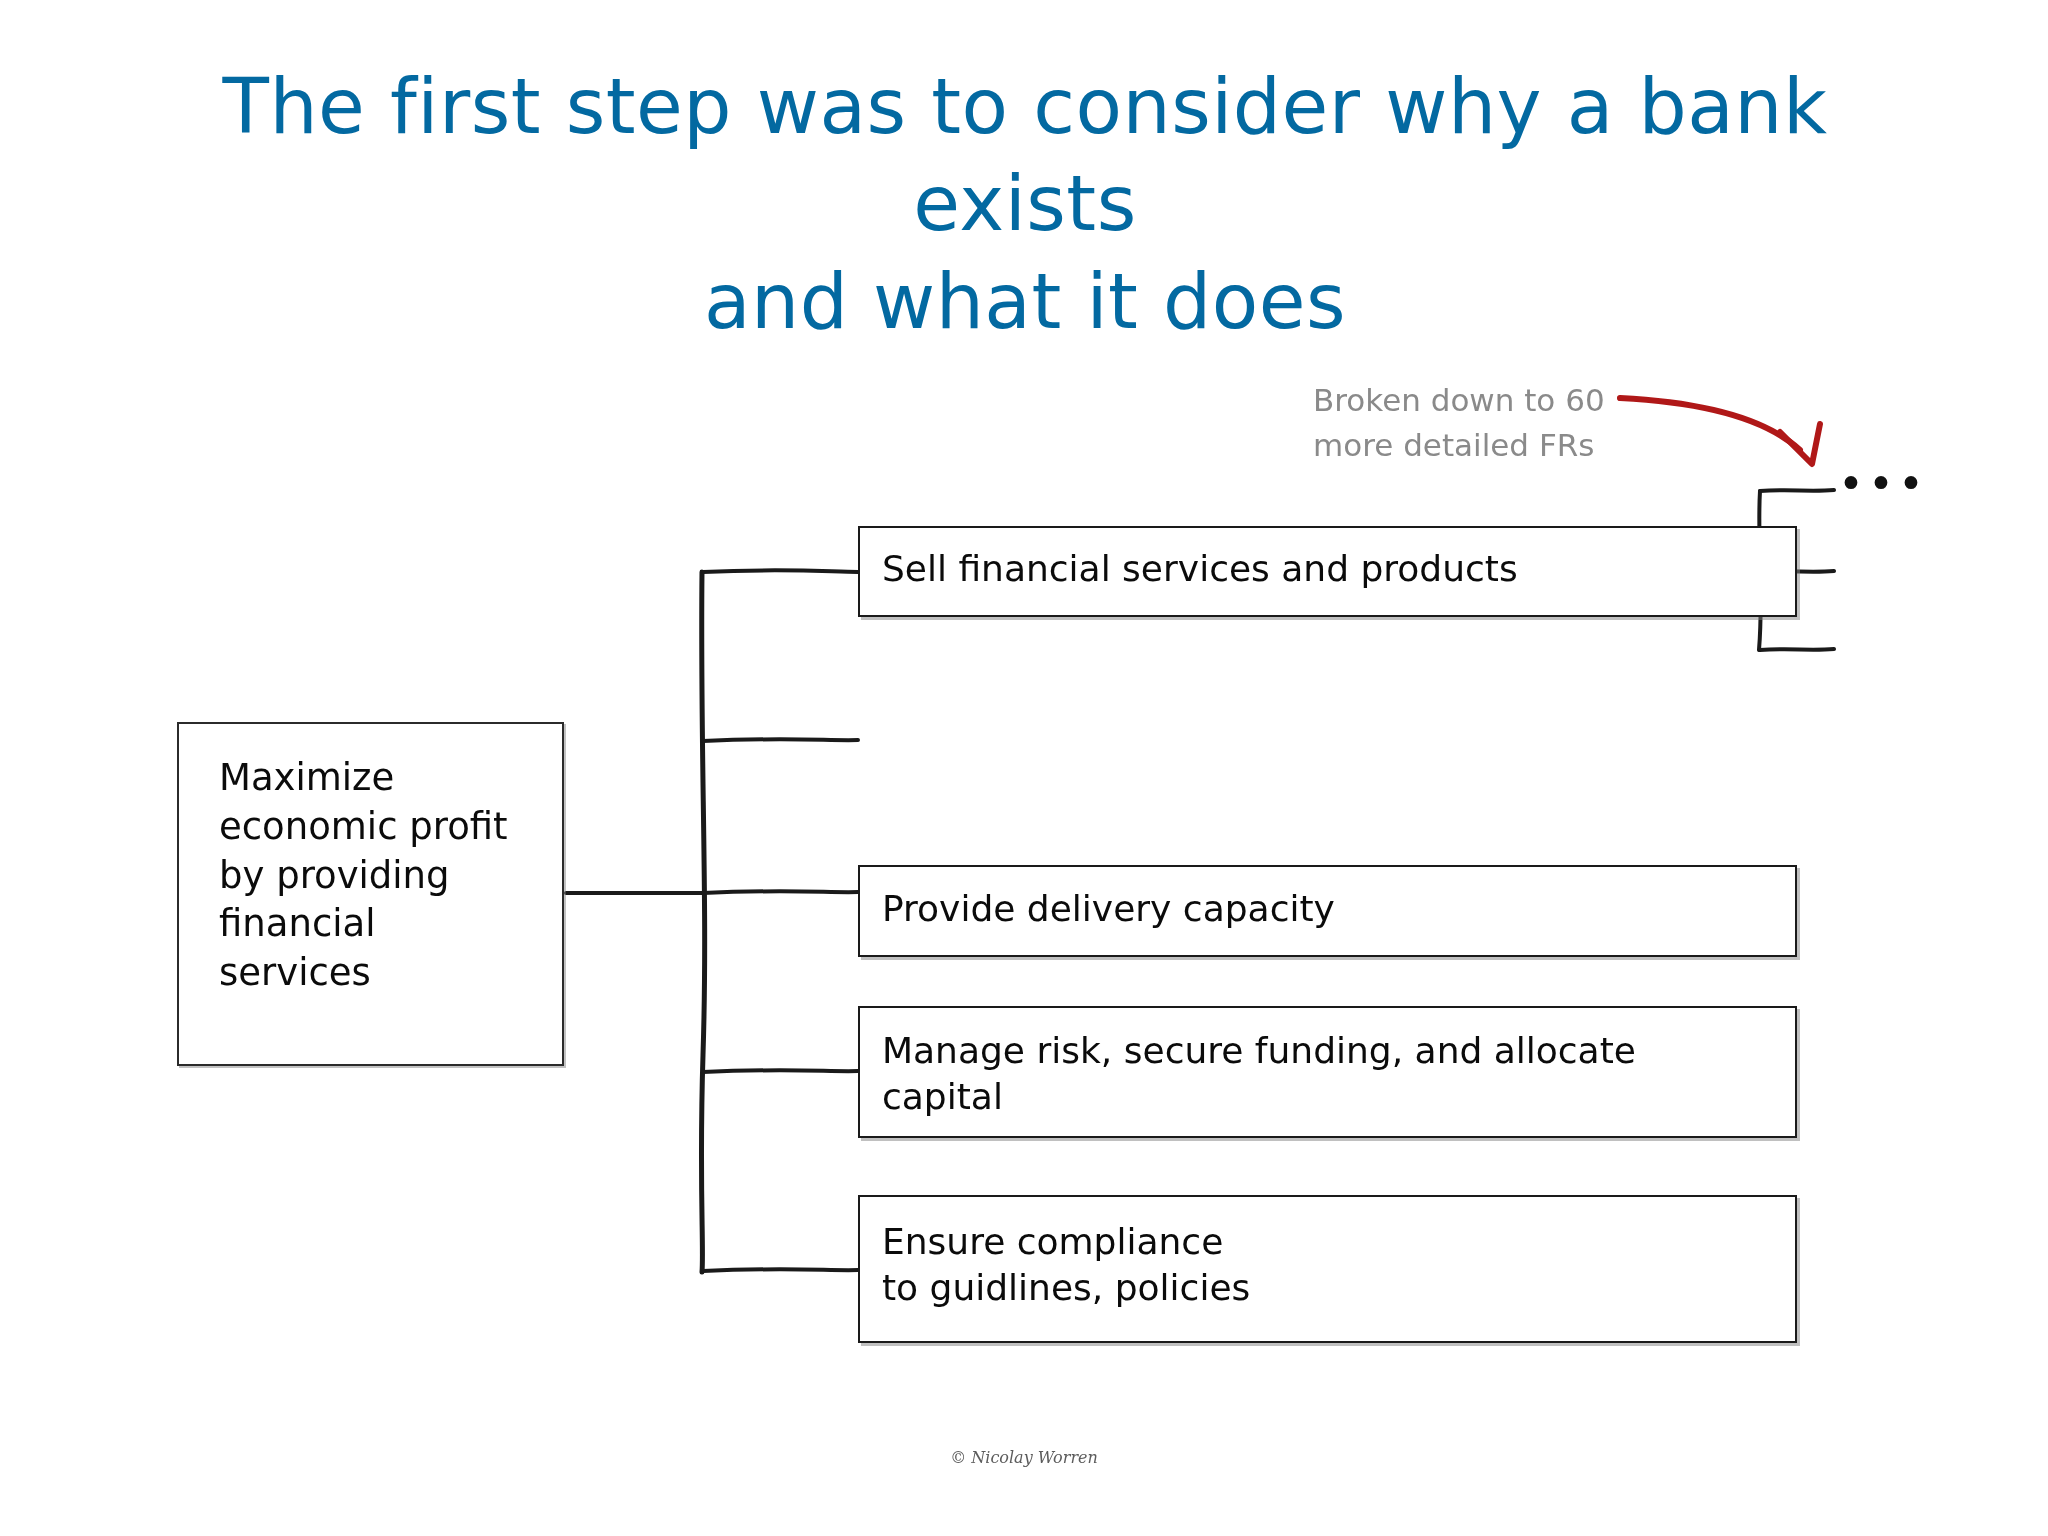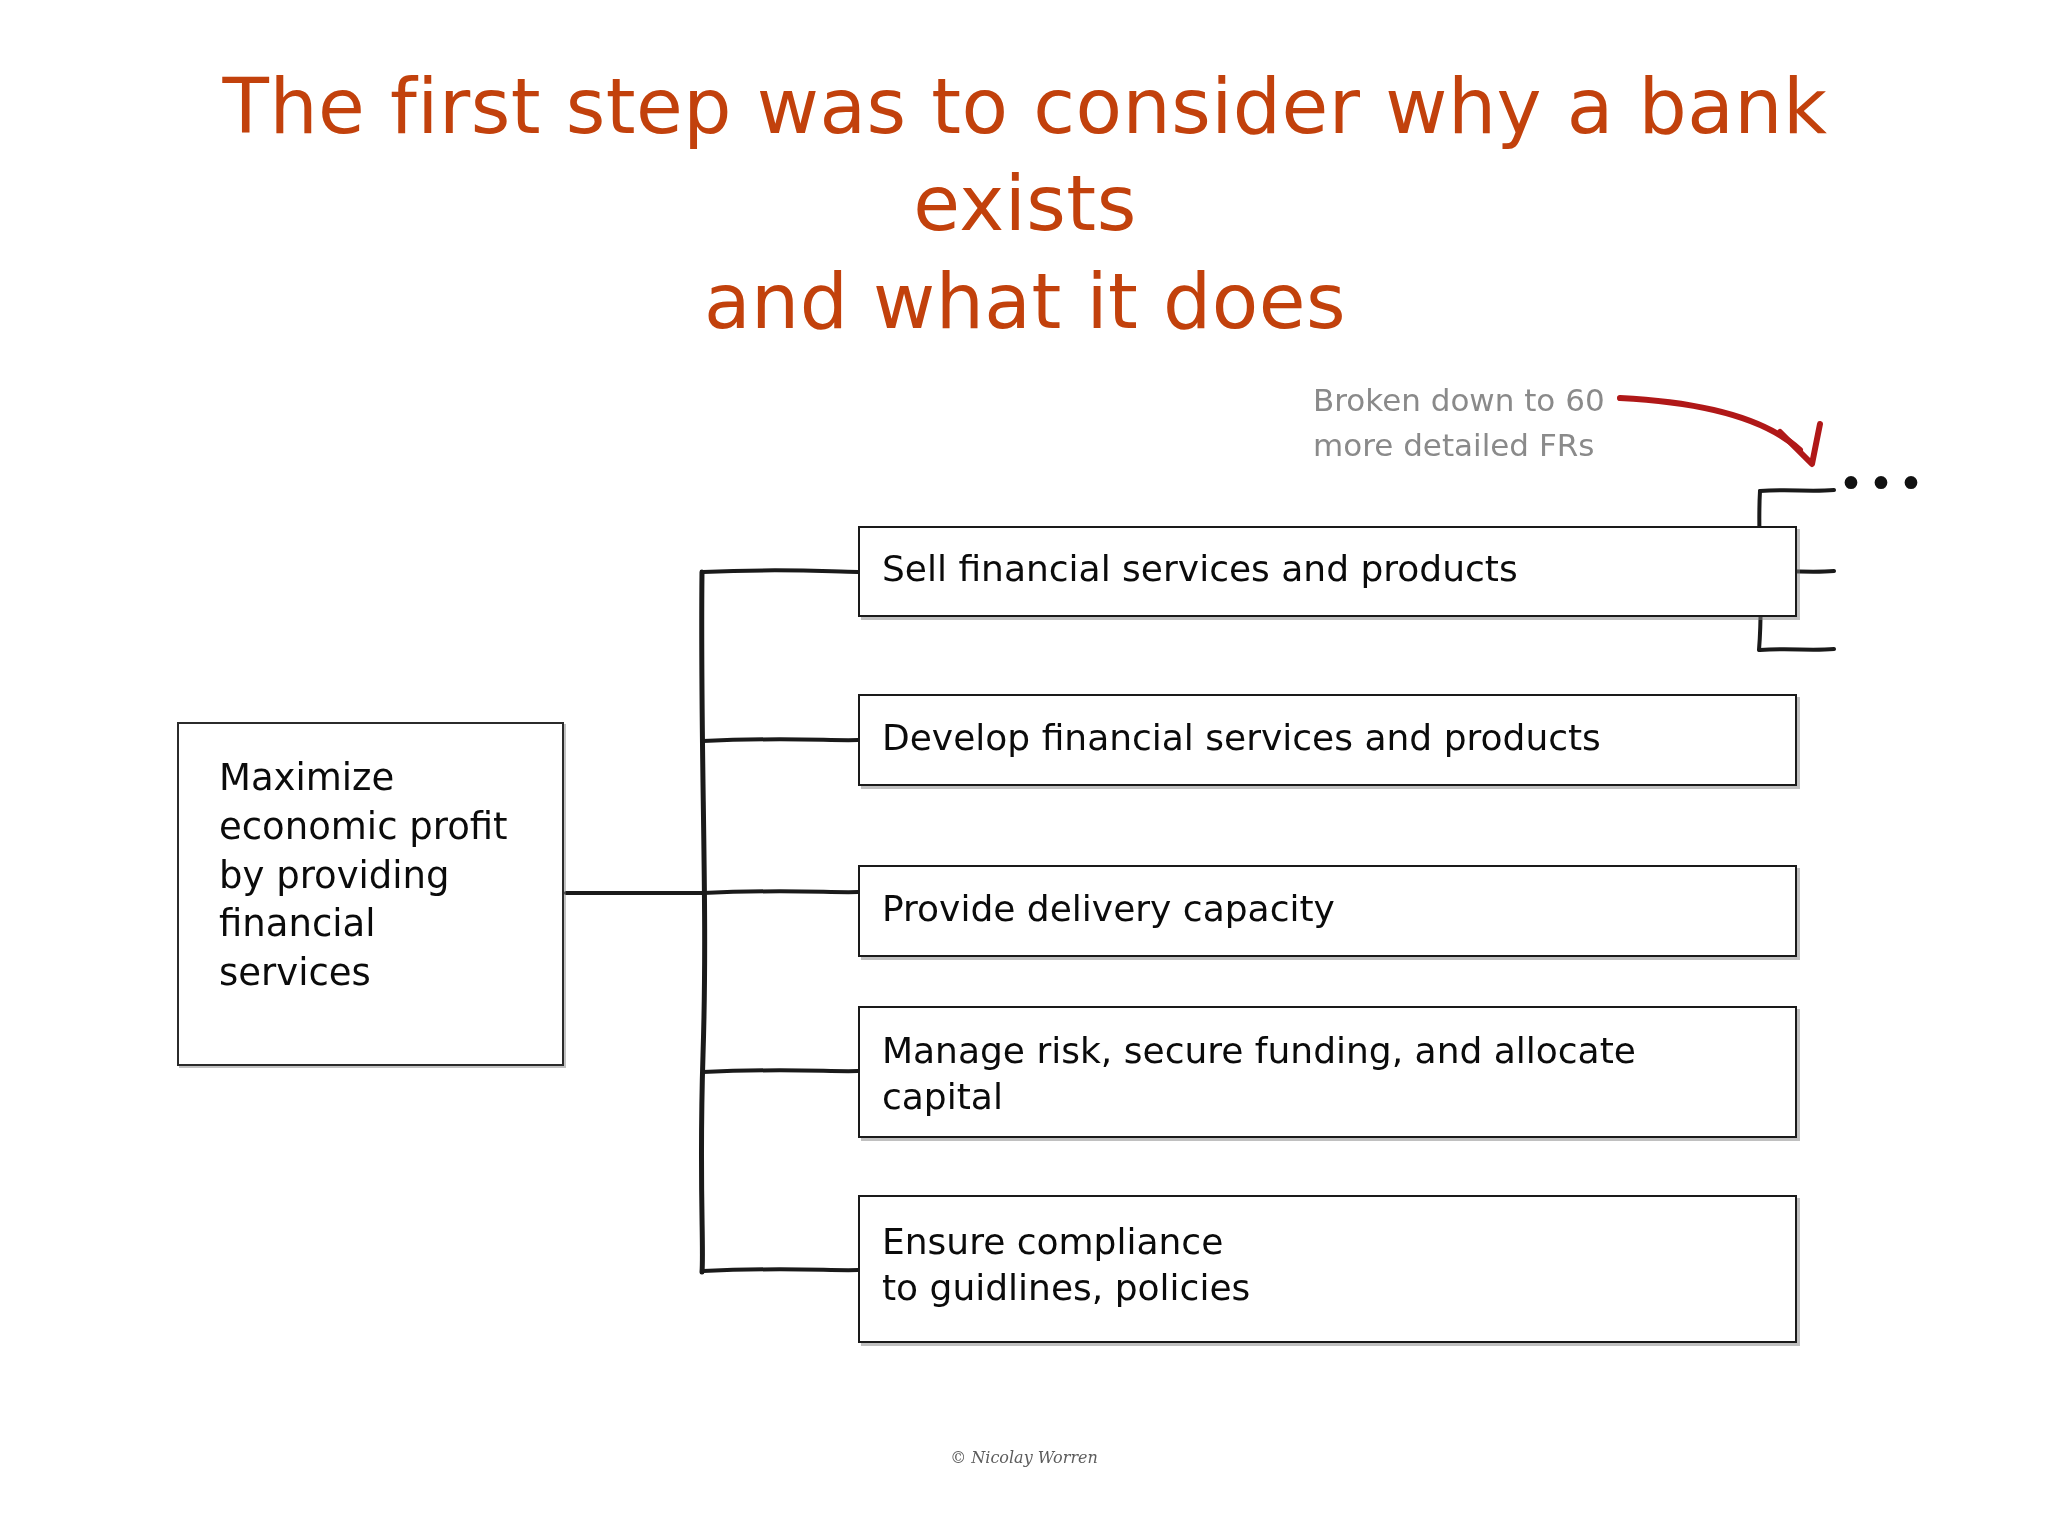--- a/index.html
+++ b/index.html
@@ -16,21 +16,21 @@
     font-family: "DejaVu Sans", sans-serif;
   }
 
   
   .title {
     position: absolute;
     left: 110px;
     top: 58px;
     width: 1830px;
     text-align: center;
-    color: #c2410c;
+    color: #0369a1;
     font-family: "DejaVu Sans", sans-serif;
     font-size: 76px;
     line-height: 1.28;
     font-weight: 400;
     letter-spacing: 0.5px;
     white-space: pre-line;
   }
 
   
   .root-box {
@@ -172,23 +172,20 @@
     <div class="root-text">Maximize
 economic profit
 by providing
 financial
 services</div>
   </div>
 
   <div class="node n1">
     <div class="node-text">Sell financial services and products</div>
   </div>
-  <div class="node n2">
-    <div class="node-text">Develop financial services and products</div>
-  </div>
   <div class="node n3">
     <div class="node-text">Provide delivery capacity</div>
   </div>
   <div class="node n4">
     <div class="node-text">Manage risk,  secure funding, and allocate
 capital</div>
   </div>
   <div class="node n5">
     <div class="node-text">Ensure compliance
 to guidlines, policies</div>

